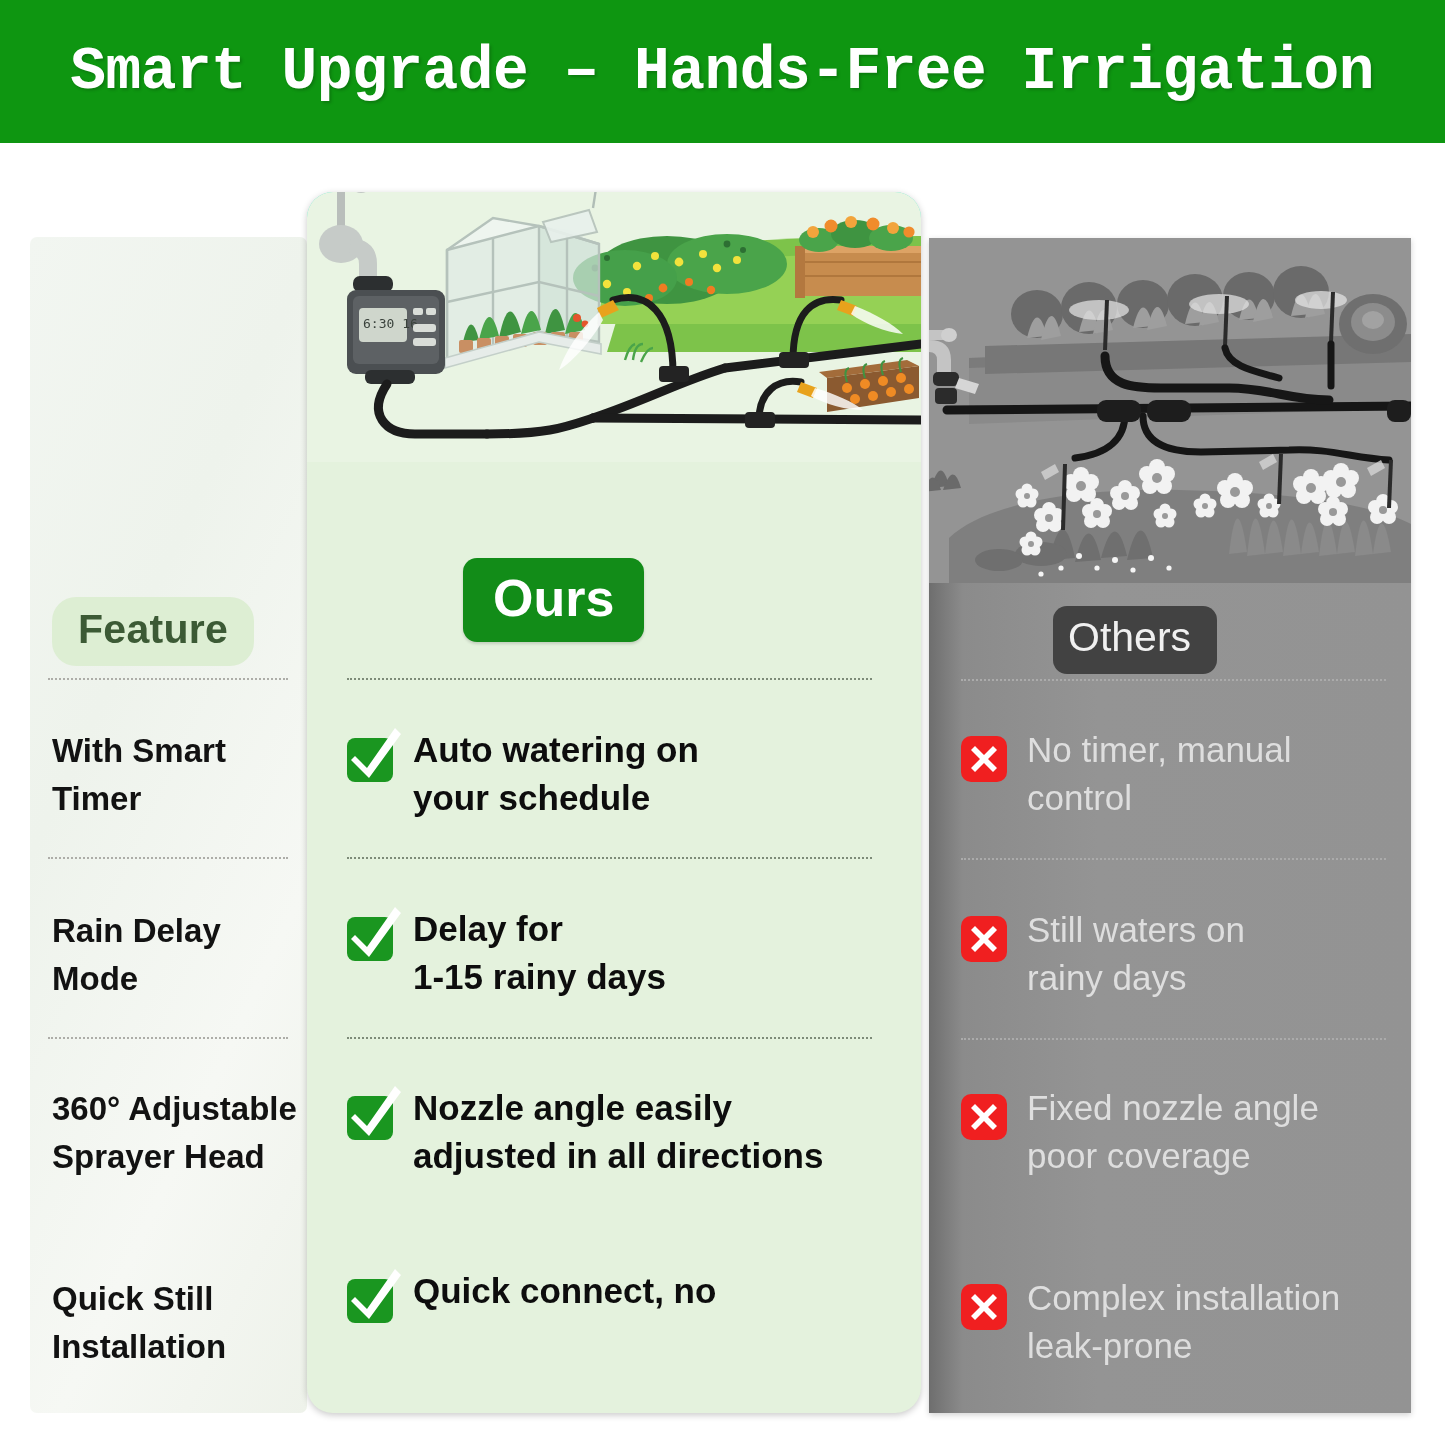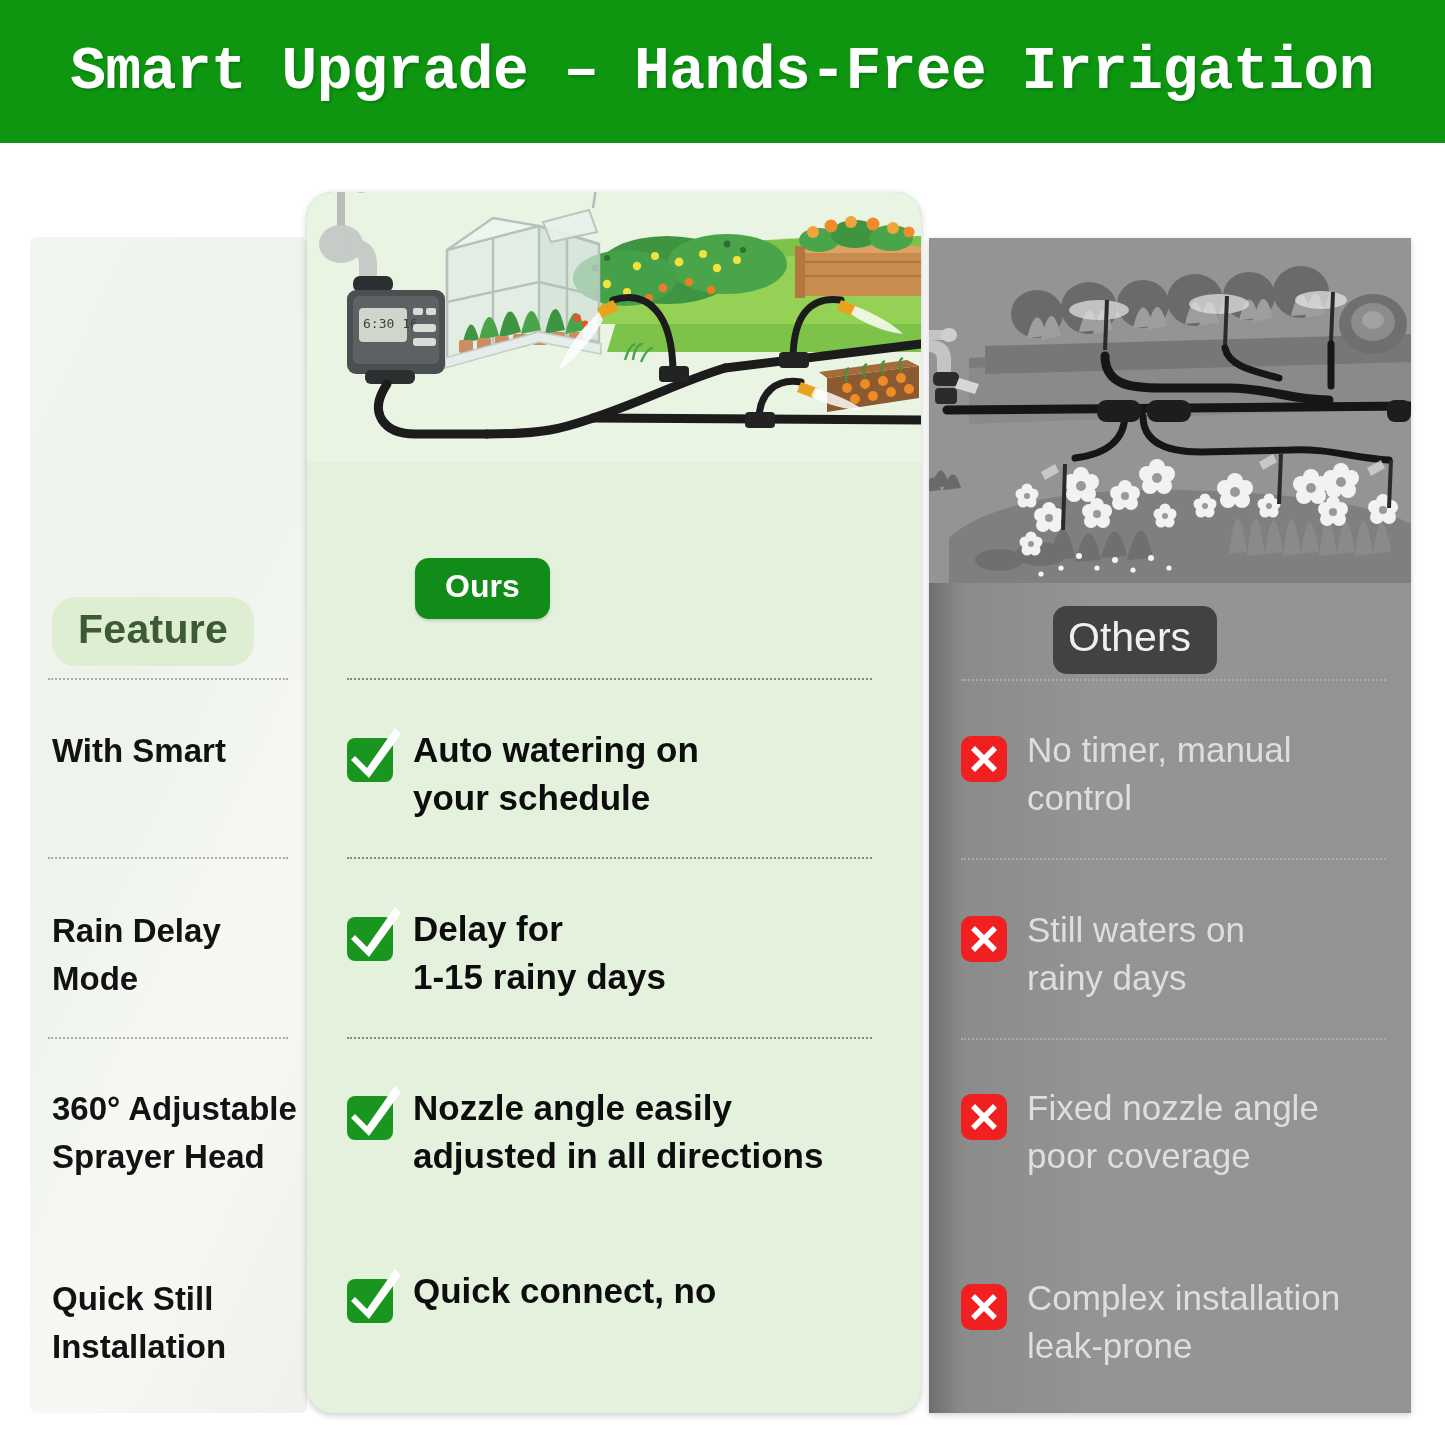--- a/index.html
+++ b/index.html
@@ -71,24 +71,25 @@
     background:#ddeed3;
     color:#3c5a35;
     font-size:41px; font-weight:bold;
     padding:9px 26px 13px 26px;
     border-radius:24px;
     letter-spacing:0.3px;
   }
   #ours-badge{
     background:#128c18;
     color:#ffffff;
-    font-size:32px; font-weight:bold;
+    font-size:52px; font-weight:bold;
     padding:10px 30px 14px 30px;
     border-radius:14px;
     box-shadow:0 2px 3px rgba(0,0,0,0.15);
+    margin-left:48px;
   }
   #others-badge{
     background:#424242;
     color:#f0f0f0;
     font-size:41px; font-weight:normal;
     padding:8px 26px 13px 15px;
     border-radius:14px;
   }
 
   
@@ -168,20 +169,21 @@
   <div class="col-head" id="feature-head">
     <div id="feature-badge">Feature</div>
   </div>
 
   <div class="divider f" style="top:441px"></div>
   <div class="divider f" style="top:620px"></div>
   <div class="divider f" style="top:800px"></div>
 
   <div class="feature-label" style="top:490px">
     <div>With Smart</div>
+    <div>Timer</div>
   </div>
   <div class="feature-label" style="top:670px">
     <div>Rain Delay</div>
     <div>Mode</div>
   </div>
   <div class="feature-label" style="top:848px">
     <div>360° Adjustable</div>
     <div>Sprayer Head</div>
   </div>
   <div class="feature-label" style="top:1038px">

